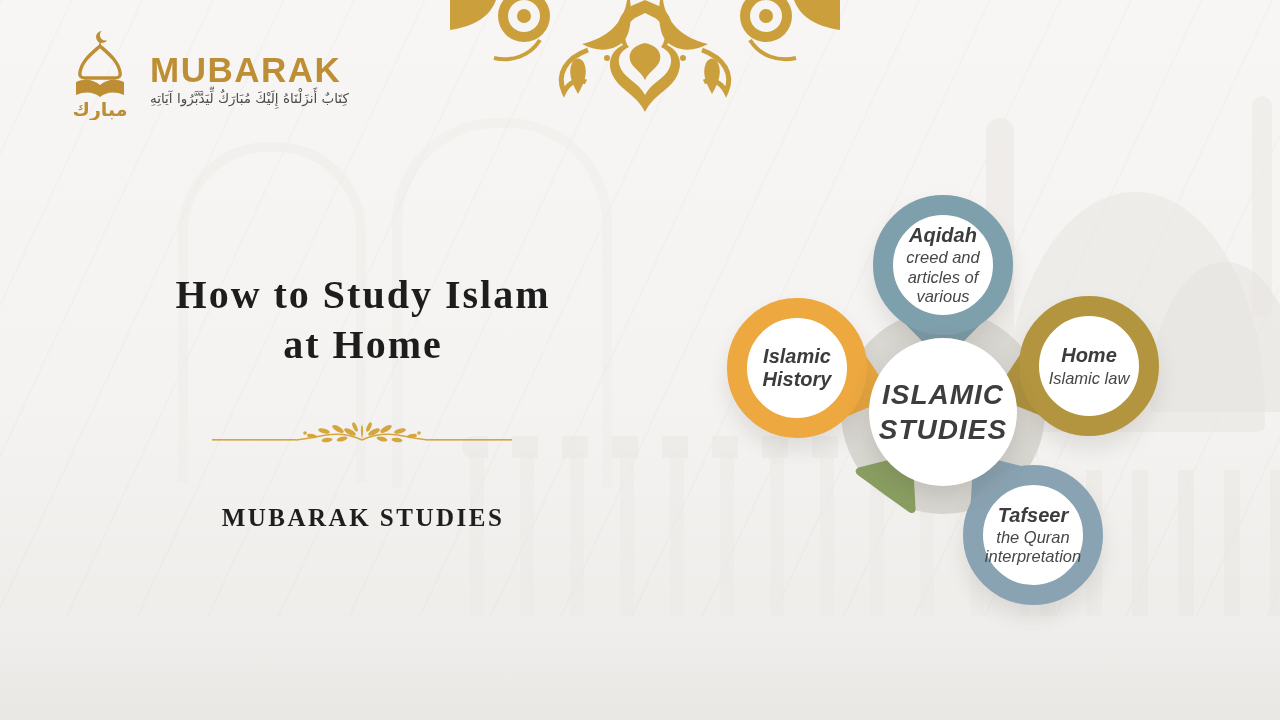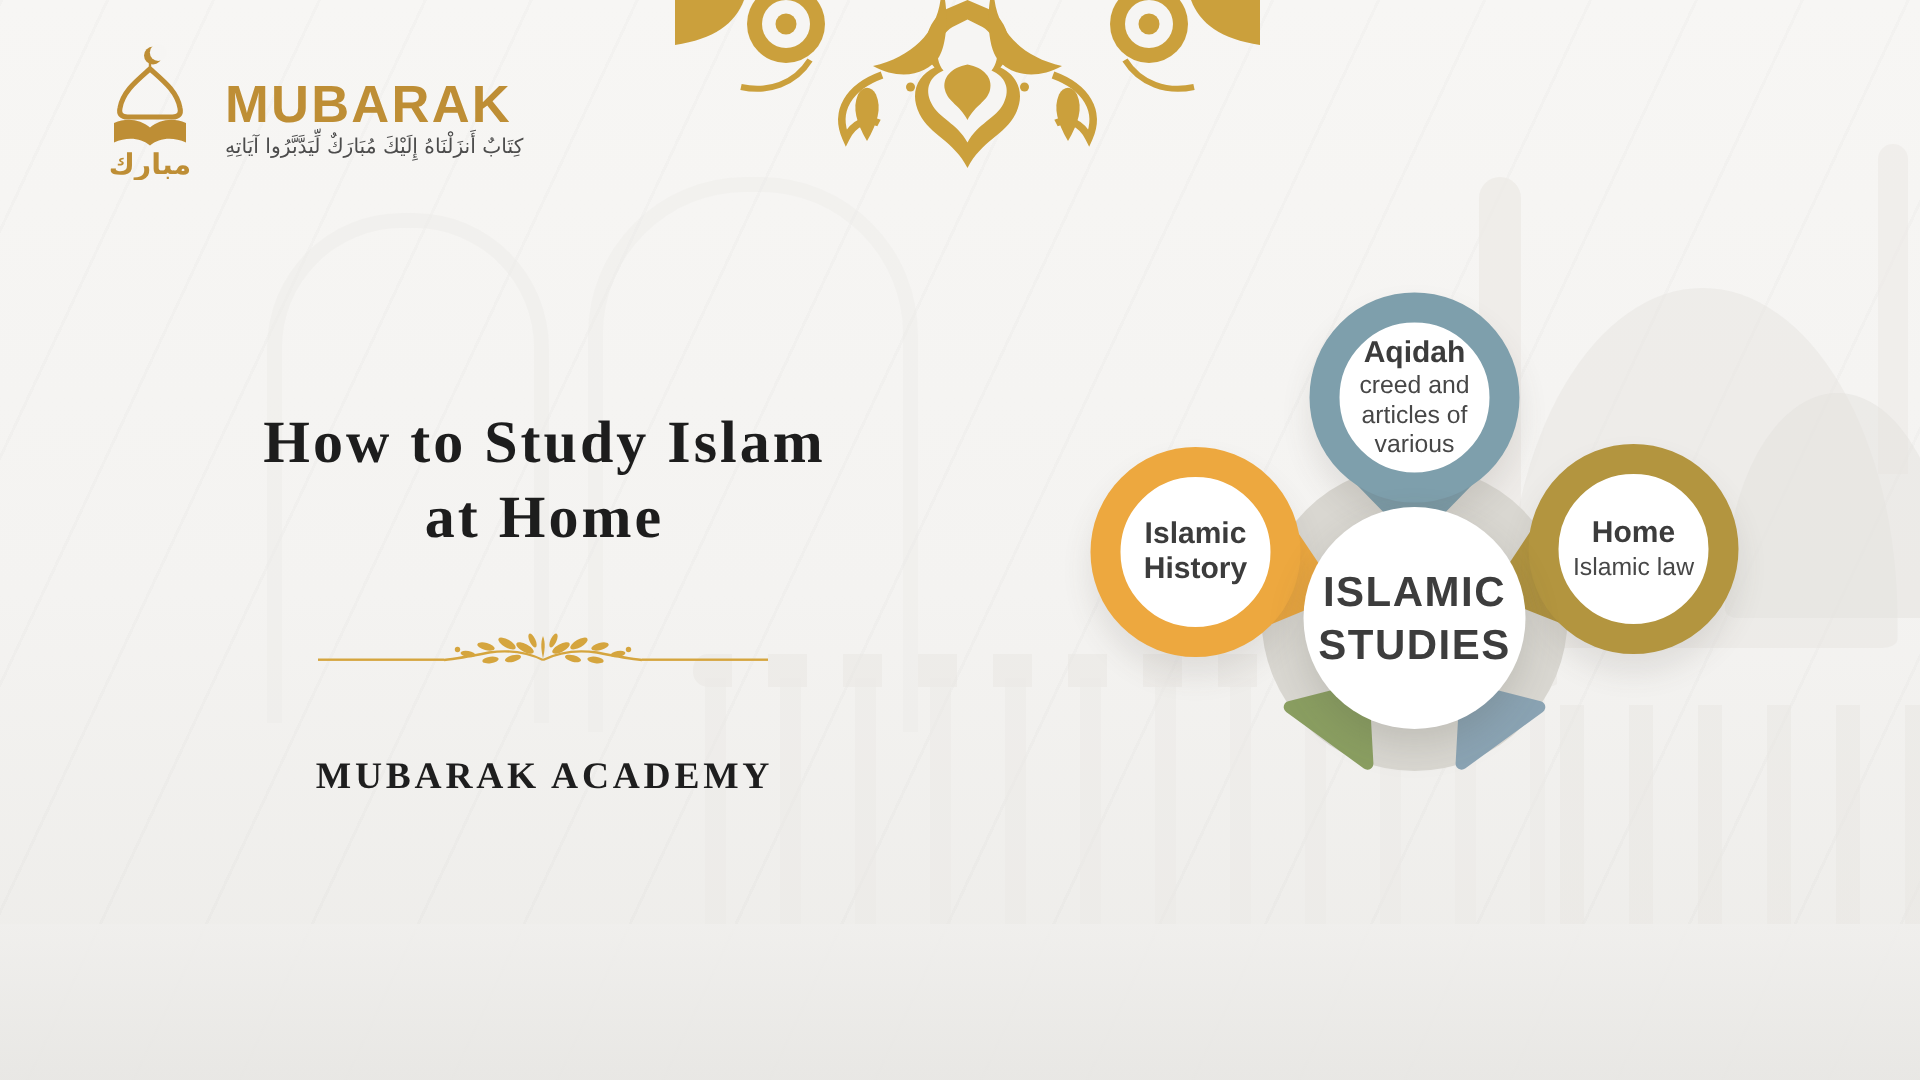--- a/index.html
+++ b/index.html
@@ -49,21 +49,21 @@
   
   .hero-title{ position:absolute; left:120px; top:270px; width:486px; z-index:3;
     text-align:center; font-family:"Liberation Serif","DejaVu Serif",serif;
     font-size:40px; font-weight:600; letter-spacing:2px; line-height:1.25; color:#1d1d1d;}
   .divider{ position:absolute; left:212px; top:420px; width:300px; height:34px; z-index:3;}
   .hero-academy{ position:absolute; left:120px; top:504px; width:486px; z-index:3;
     text-align:center; font-family:"Liberation Serif","DejaVu Serif",serif;
     font-size:25px; font-weight:600; letter-spacing:2.5px; color:#1e1e1e;}
 
   
-  .diagram{ position:absolute; left:700px; top:180px; width:480px; height:440px; z-index:4;}
+  .diagram{ position:absolute; left:700px; top:180px; width:480px; height:440px; z-index:4;font-style:italic;}
   .halo{ position:absolute; left:141px; top:130px; width:204px; height:204px;
     border-radius:50%; z-index:1;}
   .tails{ position:absolute; left:0; top:0; z-index:2;}
   .node{ position:absolute; width:140px; height:140px; border-radius:50%;
     border:20px solid #999; background:#fff; box-sizing:border-box;
     display:flex; align-items:center; justify-content:center; text-align:center;
     box-shadow:0 12px 20px rgba(80,75,65,.12); z-index:3;}
   .node-aqidah { left:173px; top:15px; }
   .node-history{ left:27px;  top:118px; }
   .node-fiqh   { left:319px; top:116px; }
@@ -147,21 +147,21 @@
       <ellipse cx="188" cy="11" rx="6" ry="2.4" transform="rotate(-15 188 11)"></ellipse>
       <ellipse cx="157" cy="7" rx="5" ry="2" transform="rotate(-65 157 7)"></ellipse>
       <ellipse cx="170" cy="19" rx="5.5" ry="2.2" transform="rotate(14 170 19)"></ellipse>
       <ellipse cx="185" cy="20" rx="5.5" ry="2.2" transform="rotate(8 185 20)"></ellipse>
       <ellipse cx="200" cy="16" rx="5" ry="2" transform="rotate(-10 200 16)"></ellipse>
       <circle cx="207" cy="13" r="1.8"></circle>
     </g>
     <use href="#branch-right" transform="translate(300,0) scale(-1,1)"></use>
   </svg>
 
-  <div class="hero-academy">MUBARAK ACADEMY</div>
+  <div class="hero-academy">MUBARAK STUDIES</div>
 
   <div class="diagram">
 
     <div class="halo" style="background-color: rgb(217, 215, 209);"></div>
 
     <svg class="tails" width="480" height="440" viewBox="0 0 480 440">
       <polygon points="243,177 208,141 278,141" fill="currentColor" stroke="currentColor" stroke-width="8" stroke-linejoin="round" style="color: rgb(126, 159, 172);"></polygon>
       <polygon points="187.5,215.3 140.8,234.6 159.3,173.3" fill="currentColor" stroke="currentColor" stroke-width="8" stroke-linejoin="round" style="color: rgb(237, 168, 63);"></polygon>
       <polygon points="298.3,214.6 326.5,172.1 345.7,233.2" fill="currentColor" stroke="currentColor" stroke-width="8" stroke-linejoin="round" style="color: rgb(179, 149, 63);"></polygon>
       <polygon points="208.8,278.8 211.6,329.1 159.8,291.4" fill="currentColor" stroke="currentColor" stroke-width="8" stroke-linejoin="round" style="color: rgb(138, 158, 97);"></polygon>
@@ -182,20 +182,26 @@
     </div>
 
     <div class="node node-fiqh" style="border-color: rgb(179, 149, 63);">
       <div class="node-text">
         <div class="node-title">Home</div>
         <div class="node-desc">Islamic law</div>
       </div>
     </div>
 
 
+    <div class="node node-tafseer" style="border-color: rgb(138, 163, 179);">
+      <div class="node-text">
+        <div class="node-title">Tafseer</div>
+        <div class="node-desc">the Quran interpretation</div>
+      </div>
+    </div>
 
     <div class="center-circle">
       <div class="center-label">
         <div>ISLAMIC</div>
         <div>STUDIES</div>
       </div>
     </div>
 
   </div>
 </div>

